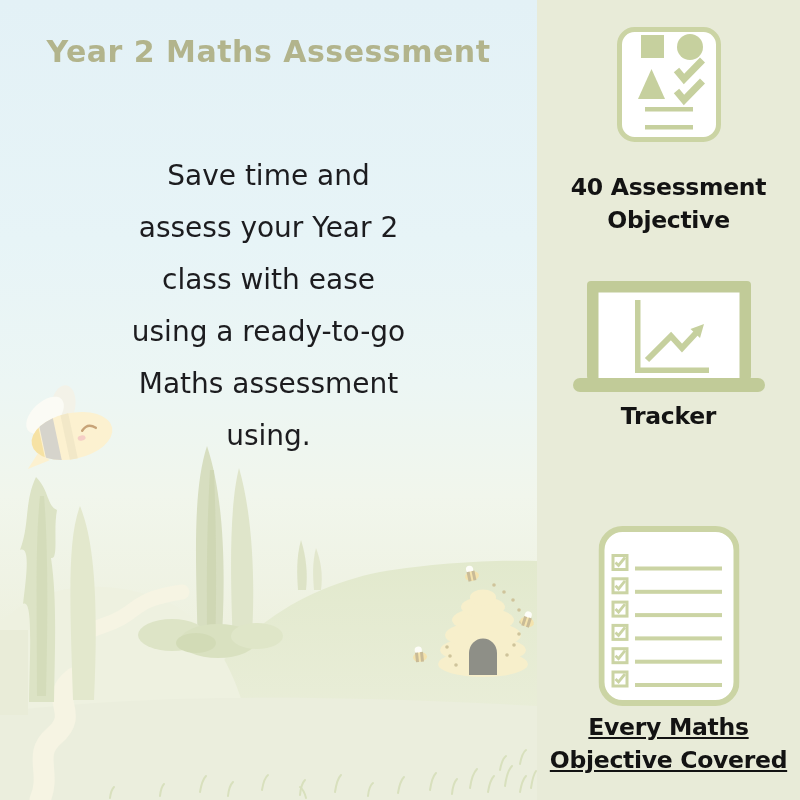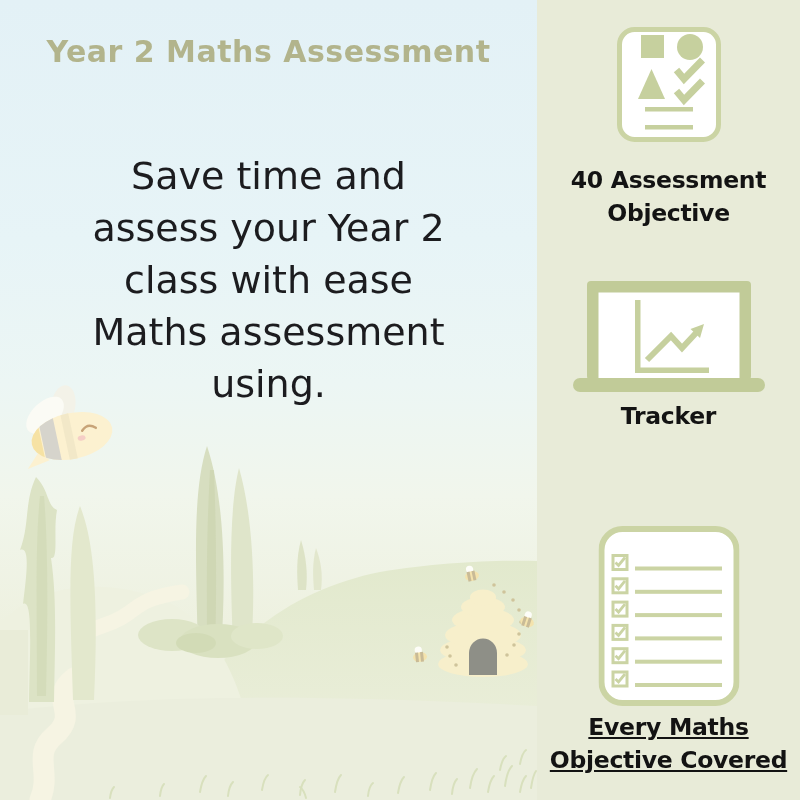--- a/index.html
+++ b/index.html
@@ -28,21 +28,21 @@
   .title {
     position: absolute; top: 30px; left: 0;
     width: 100%; text-align: center;
     font-size: 30px; line-height: 44px; font-weight: bold;
     letter-spacing: 0.5px;
     color: #b2b48c;
   }
   .paragraph {
     position: absolute; top: 150px; left: 0;
     width: 100%; text-align: center;
-    font-size: 38px; line-height: 52px; font-weight: 400;
+    font-size: 28px; line-height: 52px; font-weight: 400;
     color: #1c1c1f;
   }
   .paragraph .pline { display: block; }
 
   .features {
     position: absolute; top: 581px; left: 0;
     width: 100%; text-align: center;
   }
   .feature {
     font-size: 34px; line-height: 42px; font-weight: bold;
@@ -67,21 +67,21 @@
   #icon-checklist { top: 526px; }
 
   .promo-label {
     position: absolute; left: 0; width: 100%;
     text-align: center;
     font-size: 23.5px; line-height: 33px; font-weight: bold;
     letter-spacing: -0.3px;
     color: #131313;
   }
   .promo-label span { display: block; }
-  #label-worksheet { top: 164px; }
+  #label-worksheet { top: 171px; }
   #label-laptop    { top: 400px; }
   #label-checklist { top: 711px; text-decoration: underline; }
 </style>
 </head>
 <body>
 
 <div class="poster">
 
   <section class="left-panel">
 
@@ -203,20 +203,21 @@
         <path d="M 520 764 q 2 -11 6 -14"></path>
       </g>
     </svg>
 
     <h1 class="title">Year 2 Maths Assessment</h1>
 
     <div class="paragraph">
       <span class="pline">Save time and</span>
       <span class="pline">assess your Year 2</span>
       <span class="pline">class with ease</span>
+      <span class="pline">using a ready-to-go</span>
       <span class="pline">Maths assessment</span>
       <span class="pline">using.</span>
     </div>
 
   </section>
 
   <aside class="right-panel">
 
     <div class="icon-wrap" id="icon-worksheet">
       <svg width="104" height="115" viewBox="0 0 104 115" aria-hidden="true">

